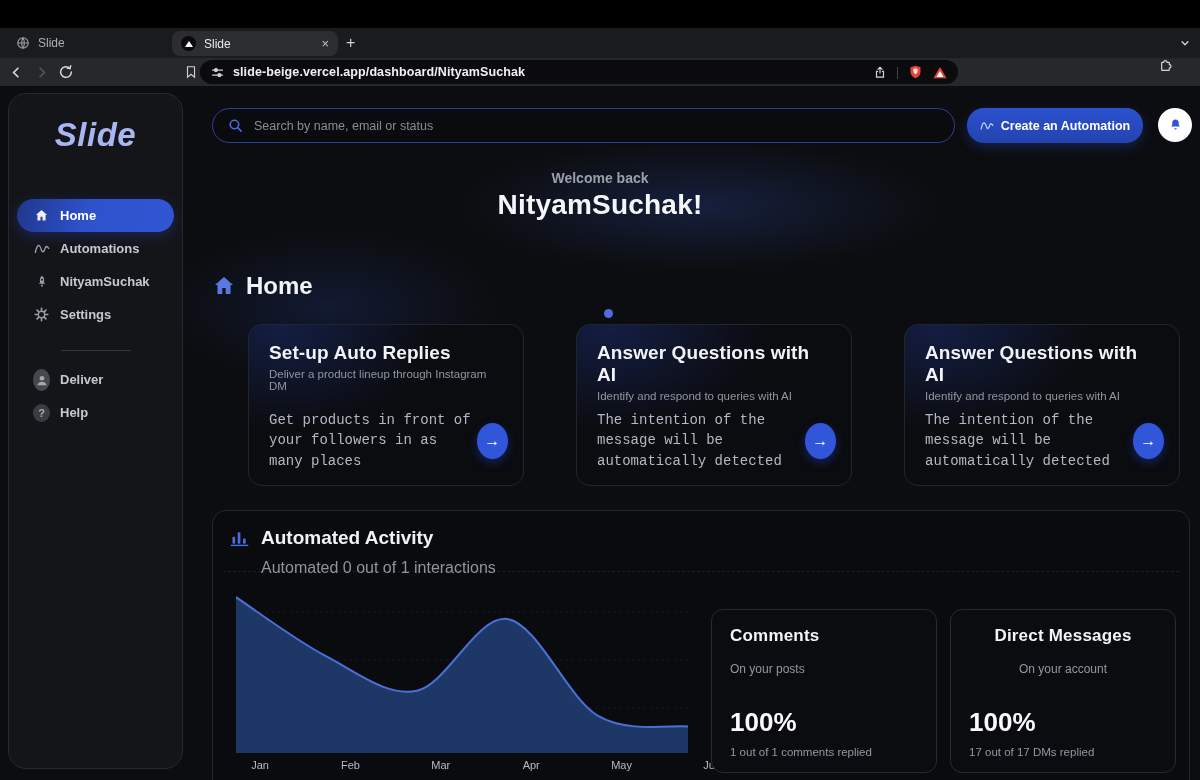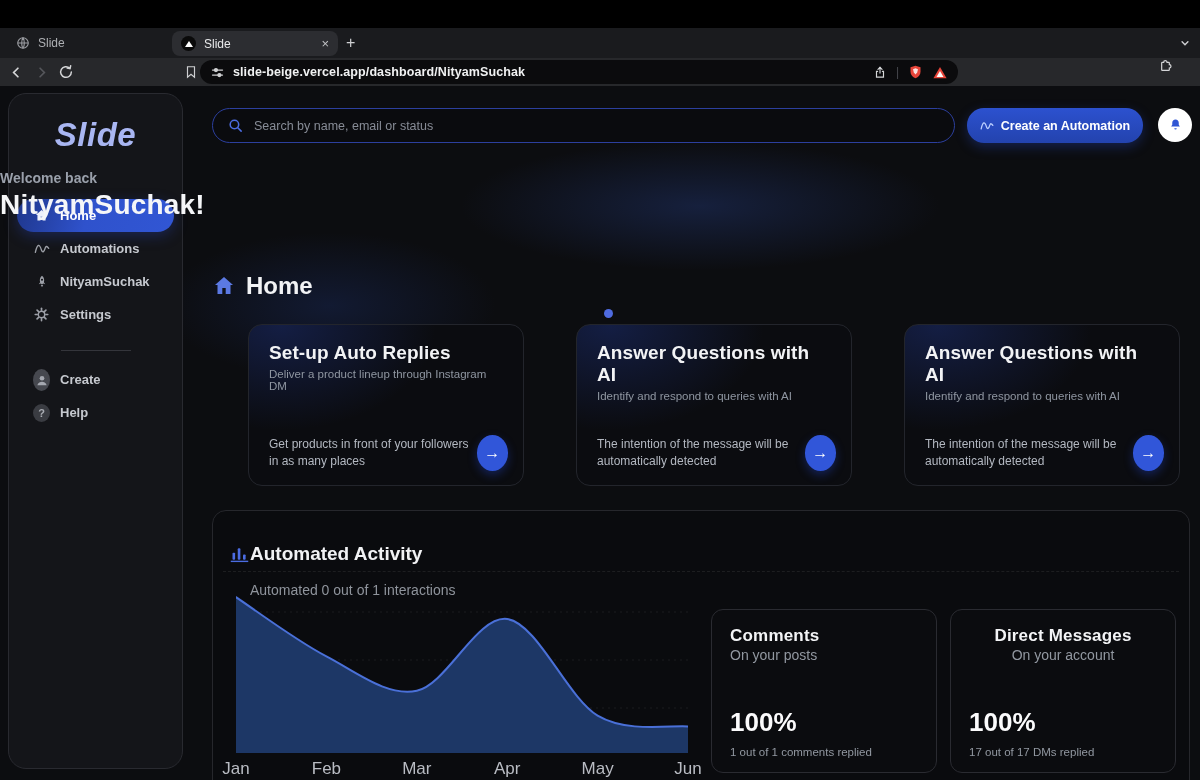--- a/index.html
+++ b/index.html
@@ -45,52 +45,52 @@
   .help-circ { width:18px; height:18px; border-radius:50%; background:#3a3c42; color:#a9acb3; font-size:11px; font-weight:700; display:flex; align-items:center; justify-content:center; }
 
   
   .searchbar { position:absolute; left:212px; top:22px; width:743px; height:35px; border:1.5px solid #2c3f9e; border-radius:18px; background:#0a0b0e; display:flex; align-items:center; padding:0 14px; }
   .searchbar input { flex:1; margin-left:10px; background:transparent; border:none; outline:none; color:#d7d9de; font-size:12.5px; font-family:inherit; }
   .searchbar input::placeholder { color:#878c96; }
   .create-btn { position:absolute; left:967px; top:22px; width:176px; height:35px; border-radius:17px; background:linear-gradient(180deg,#2c51cf 0%,#2343ae 100%); color:#fff; font-size:12.5px; font-weight:700; display:flex; align-items:center; justify-content:center; gap:7px; box-shadow:0 4px 12px rgba(35,65,170,.4); }
   .bell-btn { position:absolute; left:1158px; top:22px; width:34px; height:34px; border-radius:50%; background:#fff; display:flex; align-items:center; justify-content:center; }
 
   
-  .welcome { position:absolute; left:0; top:84px; width:1200px; }
+  .welcome { position:absolute; left:0; top:84px; width:1200px; text-align:center; }
   .welcome .line1 { color:#9aa0ab; font-size:14px; font-weight:600; }
   .welcome .name { margin-top:3px; color:#f5f6f8; font-size:28px; font-weight:800; letter-spacing:.2px; }
 
   
   .sec-head { position:absolute; left:212px; top:186px; display:flex; align-items:center; gap:10px; }
   .sec-head .title { color:#f2f3f5; font-size:24px; font-weight:800; }
   .carousel-dot { position:absolute; left:604px; top:223px; width:9px; height:9px; border-radius:50%; background:#4f6be0; }
 
   
   .cards { position:absolute; left:212px; top:238px; width:968px; display:flex; gap:16px; }
   .pcard { position:relative; width:312px; height:162px; border-radius:14px; border:1px solid #23252c; background:radial-gradient(220px 150px at 12% 0%,#141e44 0%,#0b0c10 70%); padding:17px 20px;margin-left:36px; }
   .pcard .t { color:#f2f3f5; font-size:19px; font-weight:800; letter-spacing:.1px; }
   .pcard .s { margin-top:4px; color:#8f96a1; font-size:11.5px; }
   .pcard .bottom { position:absolute; left:20px; right:15px; bottom:14px; display:flex; align-items:center; justify-content:space-between; }
-  .pcard .d { width:238px; color:#b3b8c1; font-size:12px; line-height:1.45; }
+  .pcard .d { width:238px; color:#b3b8c1; font-size:14px; line-height:1.45;font-family:Liberation Mono, monospace; }
   .go-btn { width:36px; height:36px; border-radius:50%; background:#3156d9; color:#fff; font-size:16px; display:flex; align-items:center; justify-content:center; box-shadow:0 4px 10px rgba(30,60,170,.45); }
 
   
   .activity { position:absolute; left:212px; top:424px; width:978px; height:300px; border:1px solid #26272c; border-radius:14px; background:#0a0b0e; }
-  .act-head { position:absolute; left:16px; top:32px; display:flex; }
+  .act-head { position:absolute; left:16px; top:16px; display:flex; gap:11px; }
   .act-title { color:#f1f2f4; font-size:19px; font-weight:800; }
-  .act-sub { margin-top:17px; color:#8f949c; font-size:14px; }
+  .act-sub { margin-top:10px; color:#8f949c; font-size:16px; }
   .act-sep { position:absolute; left:10px; right:10px; top:60px; border-top:1px dashed rgba(255,255,255,.08); }
   .chart-wrap { position:absolute; left:23px; top:80px; width:452px; height:162px; }
   .chart-labels { position:absolute; left:23px; top:248px; width:452px; height:14px; }
-  .chart-labels span { position:absolute; transform:translateX(-50%); color:#b9bcc3; font-size:17px; }
+  .chart-labels span { position:absolute; transform:translateX(-50%); color:#b9bcc3; font-size:11px;margin-left:24px; }
 
   .stat-card { position:absolute; top:98px; width:226px; height:164px; border:1px solid #2a2b31; border-radius:12px; background:#0b0c0f; padding:16px 18px; }
   .stat-card.c1 { left:498px; } .stat-card.c2 { left:737px;text-align:center; }
   .stat-card .t { color:#f3f4f6; font-size:17px; font-weight:800; letter-spacing:.2px; }
-  .stat-card .s { margin-top:1px; color:#9298a1; font-size:14px; }
+  .stat-card .s { margin-top:16px; color:#9298a1; font-size:12px; }
   .stat-card .v { position:absolute; left:18px; bottom:34px; color:#fbfbfc; font-size:26px; font-weight:800; }
   .stat-card .c { position:absolute; left:18px; bottom:14px; color:#9298a1; font-size:11.5px; }
 
   svg { display:block; }
 </style>
 </head>
 <body>
 
 <div class="stage">
 
@@ -283,21 +283,21 @@
         <div class="side-divider"></div>
         <div class="nav-item">
           <span class="ic">
               <span class="avatar">
             <svg width="14" height="14" viewBox="0 0 24 24" fill="#a5a8b0">
                   <circle cx="12" cy="9" r="4"></circle>
                   <path d="M4 21c1.5-4.5 5-6 8-6s6.5 1.5 8 6z"></path>
                 </svg>
           </span>
             </span>
-          <span>Create</span>
+          <span>Deliver</span>
         </div>
         <div class="nav-item">
           <span class="ic">
               <span class="help-circ">?</span>
             </span>
           <span>Help</span>
         </div>
       </div>
     </div>
 

